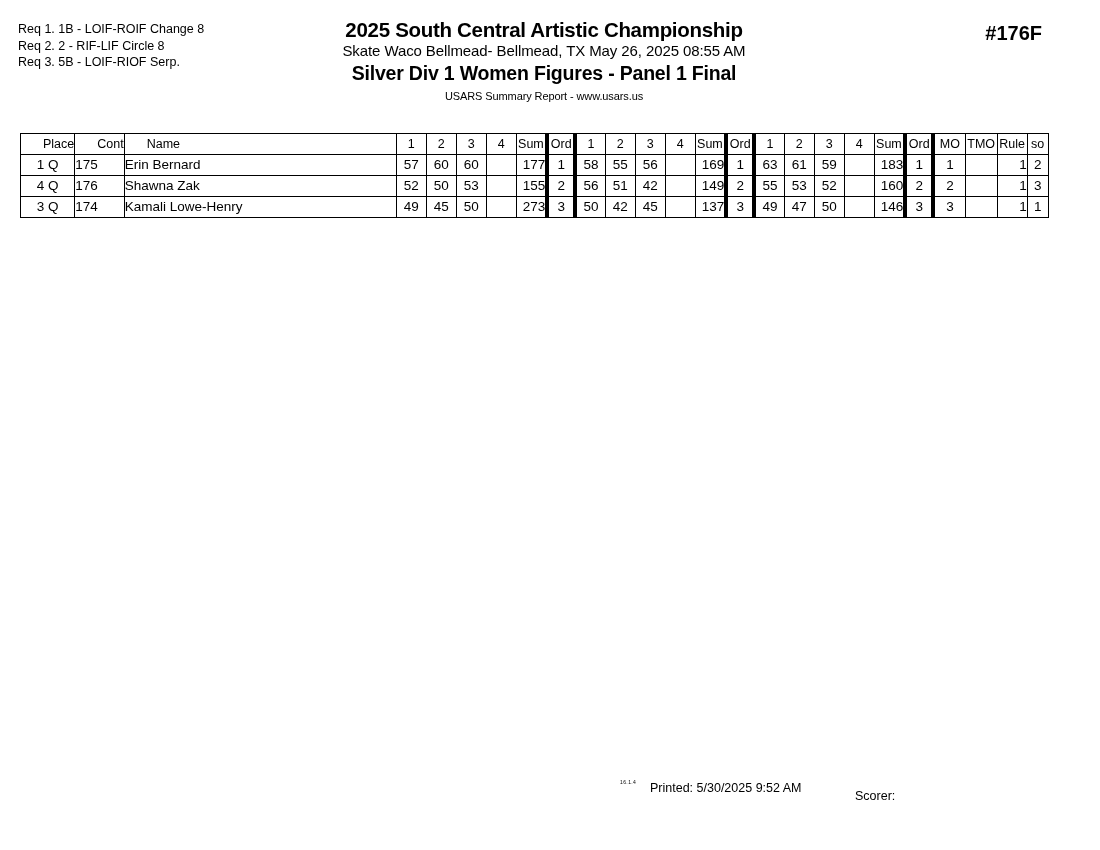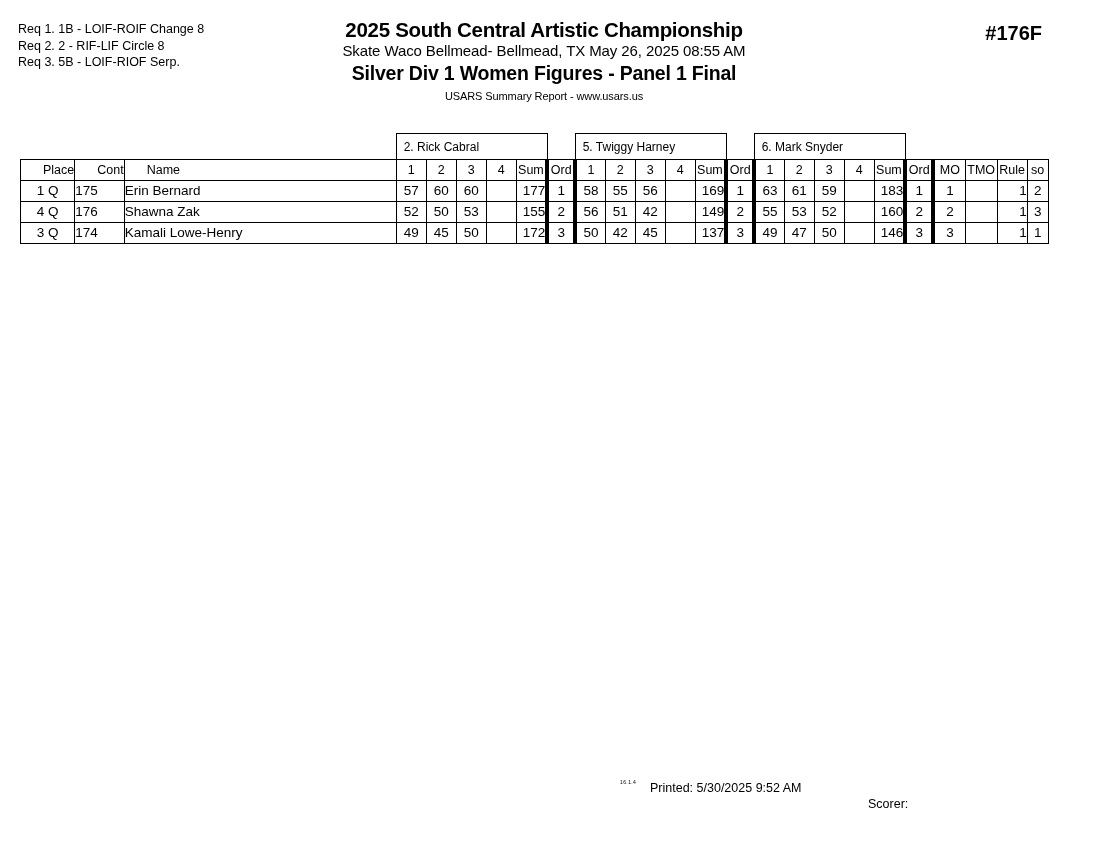--- a/index.html
+++ b/index.html
@@ -153,23 +153,22 @@
   }
   #footer-printed {
     position: absolute;
     left: 650px;
     top: 0px;
     white-space: nowrap;
   }
   #footer-scorer {
     position: absolute;
     left: 855px;
-    top: 16px;
+    top: 8px;
     white-space: nowrap;
-    margin-left: 13px;
   }
 </style>
 </head>
 <body>
 
 <div id="requirements">
   <span class="req-line">Req  1.   1B - LOIF-ROIF Change 8</span>
   <span class="req-line">Req  2.  2 - RIF-LIF Circle 8</span>
   <span class="req-line">Req  3.  5B - LOIF-RIOF Serp.</span>
 </div>
@@ -207,29 +206,20 @@
         <col class="c-score">
         <col class="c-sum">
         <col class="c-ord">
     <col class="c-mo">
         <col class="c-tmo">
         <col class="c-rule">
         <col class="c-so">
   </colgroup>
 
   <tbody>
-        <tr class="judge-band">
-    <td class="spacer" colspan="3"></td>
-    <td class="band" colspan="5">2.  Rick Cabral</td>
-    <td class="spacer"></td>
-    <td class="band" colspan="5">5.  Twiggy Harney</td>
-    <td class="spacer"></td>
-    <td class="band" colspan="5">6.  Mark Snyder</td>
-    <td class="spacer" colspan="5"></td>
-  </tr>
 
   <tr class="col-head">
     <td class="label-left">Place</td>
     <td class="label-left">Cont</td>
     <td class="label-left">Name</td>
 
     <td>1</td>
     <td>2</td>
     <td>3</td>
     <td>4</td>
@@ -313,21 +303,21 @@
   </tr>
 
   <tr class="data">
     <td class="place">3 Q</td>
     <td class="cont">174</td>
     <td class="name">Kamali Lowe-Henry</td>
     <td class="score">49</td>
     <td class="score">45</td>
     <td class="score">50</td>
     <td class="score"></td>
-    <td class="sum">172</td>
+    <td class="sum">273</td>
     <td class="ord ord-col-l ord-col-r">3</td>
     <td class="score">50</td>
     <td class="score">42</td>
     <td class="score">45</td>
     <td class="score"></td>
     <td class="sum">137</td>
     <td class="ord ord-col-l ord-col-r">3</td>
     <td class="score">49</td>
     <td class="score">47</td>
     <td class="score">50</td>

